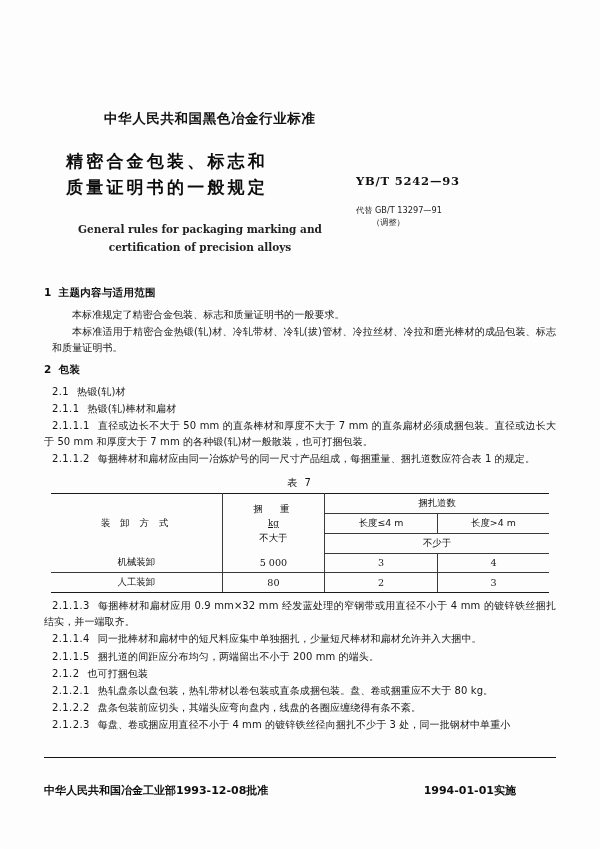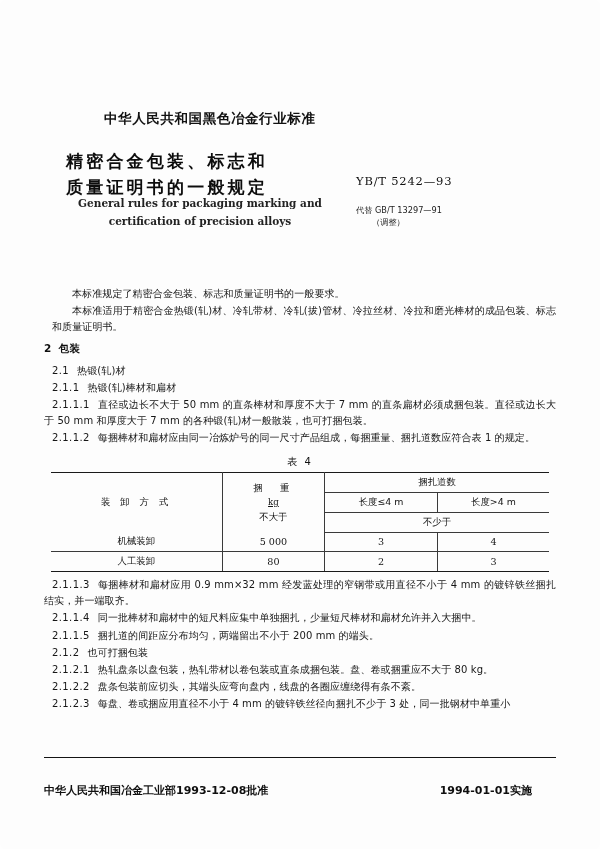--- a/index.html
+++ b/index.html
@@ -53,36 +53,36 @@
     font-size: 17px;
     font-weight: bold;
     letter-spacing: 3.2px;
     line-height: 1.55;
     color: #0d0d0d;
     white-space: nowrap;
   }
   .en-title {
     position: absolute;
     left: 60px;
-    top: 194px;
+    top: 220px;
     width: 280px;
     font-family: "DejaVu Serif", "Liberation Serif", serif;
     font-size: 10.5px;
     font-weight: bold;
     line-height: 1.75;
     color: #222;
     text-align: center;
   }
   .std-no {
     position: absolute;
     left: 356px;
     top: 174px;
     font-family: "DejaVu Serif", "Liberation Serif", serif;
     font-size: 11.5px;
-    font-weight: normal;
+    font-weight: bold;
     letter-spacing: 0.8px;
     color: #111;
     white-space: nowrap;
   }
   .replaces {
     position: absolute;
     left: 356px;
     top: 204px;
     font-size: 8.2px;
     line-height: 1.5;
@@ -175,21 +175,21 @@
     left: 44px;
     top: 783px;
     width: 512px;
     display: flex;
     justify-content: space-between;
     align-items: baseline;
     font-size: 11px;
     font-weight: bold;
     color: #0f0f0f;
   }
-  .footer .right { margin-right: 24px; }
+  .footer .right { margin-right: 40px; }
 </style>
 </head>
 <body>
 
 <div class="page">
   <div class="sheet">
 
     <div class="masthead">
       <div class="org-line">中华人民共和国黑色冶金行业标准</div>
     </div>
@@ -206,20 +206,23 @@
 
     <div class="std-no">YB/T 5242—93</div>
 
     <div class="replaces">
       <span>代替 GB/T 13297—91</span>
       <span class="adj">（调整）</span>
     </div>
 
     <div class="body-area">
 
+      <div class="h1">
+        <span class="num">1</span><span>主题内容与适用范围</span>
+      </div>
 
       <div class="para indent">本标准规定了精密合金包装、标志和质量证明书的一般要求。</div>
       <div class="para indent">本标准适用于精密合金热锻(轧)材、冷轧带材、冷轧(拔)管材、冷拉丝材、冷拉和磨光棒材的成品包装、标志和质量证明书。</div>
 
       <div class="spacer-sm"></div>
 
       <div class="h1">
         <span class="num">2</span><span>包装</span>
       </div>
 
@@ -232,21 +235,21 @@
       </div>
 
       <div class="clause">
         <span class="cnum">2.1.1.1</span><span>直径或边长不大于 50 mm 的直条棒材和厚度不大于 7 mm 的直条扁材必须成捆包装。直径或边长大于 50 mm 和厚度大于 7 mm 的各种锻(轧)材一般散装，也可打捆包装。</span>
       </div>
 
       <div class="clause">
         <span class="cnum">2.1.1.2</span><span>每捆棒材和扁材应由同一冶炼炉号的同一尺寸产品组成，每捆重量、捆扎道数应符合表 1 的规定。</span>
       </div>
 
-      <div class="table-caption">表 4</div>
+      <div class="table-caption">表 7</div>
 
       <table class="spec">
         <tbody>
           <tr>
             <td class="b-top l-right hdr-left" rowspan="3">装 卸 方 式</td>
             <td class="b-top l-right" rowspan="3">
               <div class="hdr-stack">
                 <div class="sp">捆　重</div>
                 <div class="unit">kg</div>
                 <div>不大于</div>

